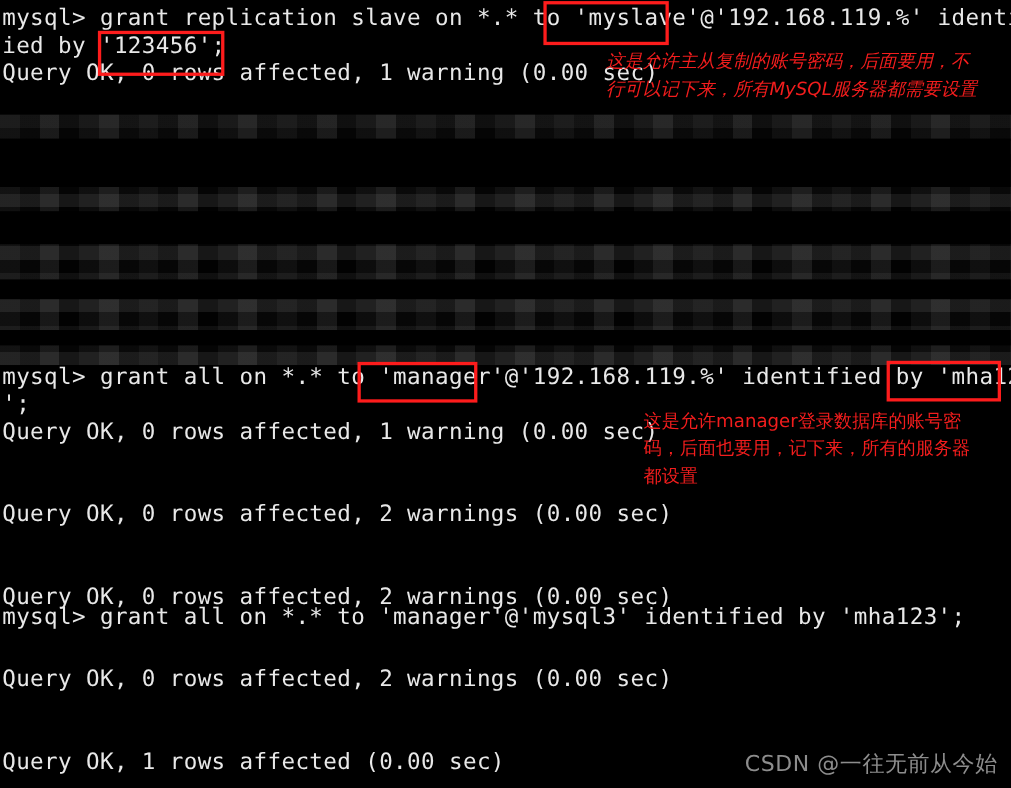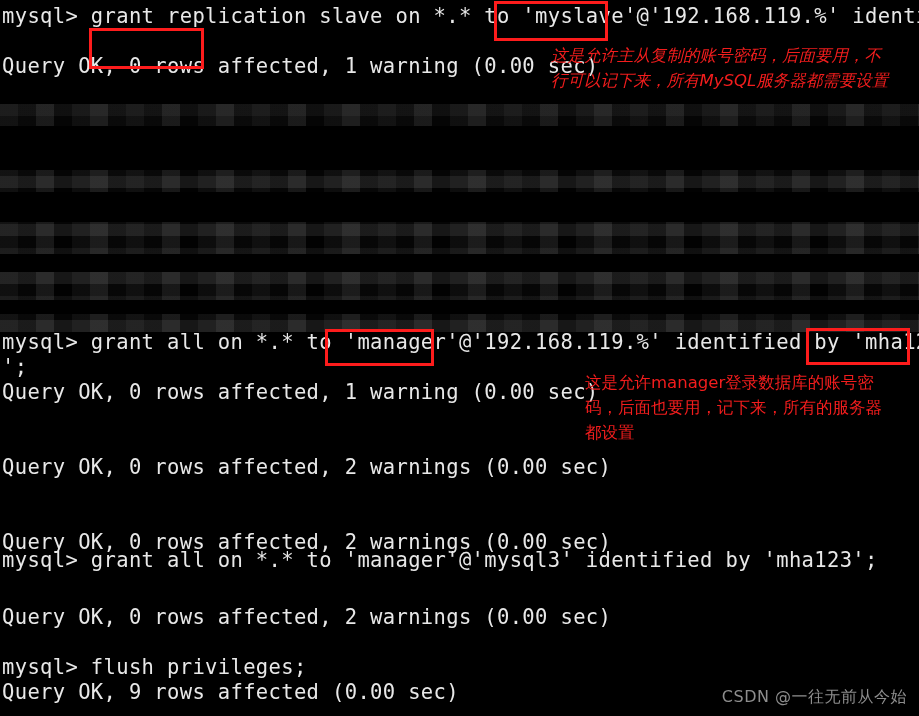--- a/index.html
+++ b/index.html
@@ -99,50 +99,50 @@
     font-weight: 400;
   }
 
   
   .watermark {
     position: absolute;
     right: 12px;
     bottom: 8px;
     color: #8d8d8d;
     font-family: "DejaVu Sans", "Liberation Sans", sans-serif;
-    font-size: 16px;
+    font-size: 20px;
     letter-spacing: 0.5px;
     white-space: pre;
   }
 </style>
 </head>
 <body>
 
 <div id="terminal">
 
   <div class="censor-block">
     <div class="mosaic"></div>
     <div class="smear smear-a"></div>
     <div class="smear smear-b"></div>
     <div class="smear smear-c"></div>
     <div class="smear smear-d"></div>
   </div>
 
   <div class="console-layer">
     <div class="line" style="top:4px">mysql&gt; grant replication slave on *.* to 'myslave'@'192.168.119.%' identif</div>
+    <div class="line" style="top:29px">ied by '123456';</div>
     <div class="line" style="top:54px">Query OK, 0 rows affected, 1 warning (0.00 sec)</div>
     <div class="line" style="top:330px">mysql&gt; grant all on *.* to 'manager'@'192.168.119.%' identified by 'mha123'</div>
     <div class="line" style="top:355px">';</div>
     <div class="line" style="top:380px">Query OK, 0 rows affected, 1 warning (0.00 sec)</div>
     <div class="line" style="top:455px">Query OK, 0 rows affected, 2 warnings (0.00 sec)</div>
     <div class="line" style="top:530px">Query OK, 0 rows affected, 2 warnings (0.00 sec)</div>
     <div class="line" style="top:548px">mysql&gt; grant all on *.* to 'manager'@'mysql3' identified by 'mha123';</div>
     <div class="line" style="top:605px">Query OK, 0 rows affected, 2 warnings (0.00 sec)</div>
-    <div class="line" style="top:655px">mysql&gt; flush privileges;</div>
-    <div class="line" style="top:680px">Query OK, 9 rows affected (0.00 sec)</div>
+    <div class="line" style="top:680px">Query OK, 1 rows affected (0.00 sec)</div>
   </div>
 
   <div class="redbox" style="left:494px; top:1px;   width:114px; height:40px;"></div>
   <div class="redbox" style="left:89px;  top:28px;  width:115px; height:41px;"></div>
   <div class="redbox" style="left:325px; top:329px; width:109px; height:37px;"></div>
   <div class="redbox" style="left:806px; top:328px; width:104px; height:37px;"></div>
 
   <div class="note" style="left:551px; top:43px;  width:368px;font-style:italic;">这是允许主从复制的账号密码，后面要用，不
 行可以记下来，所有MySQL服务器都需要设置</div>
 

